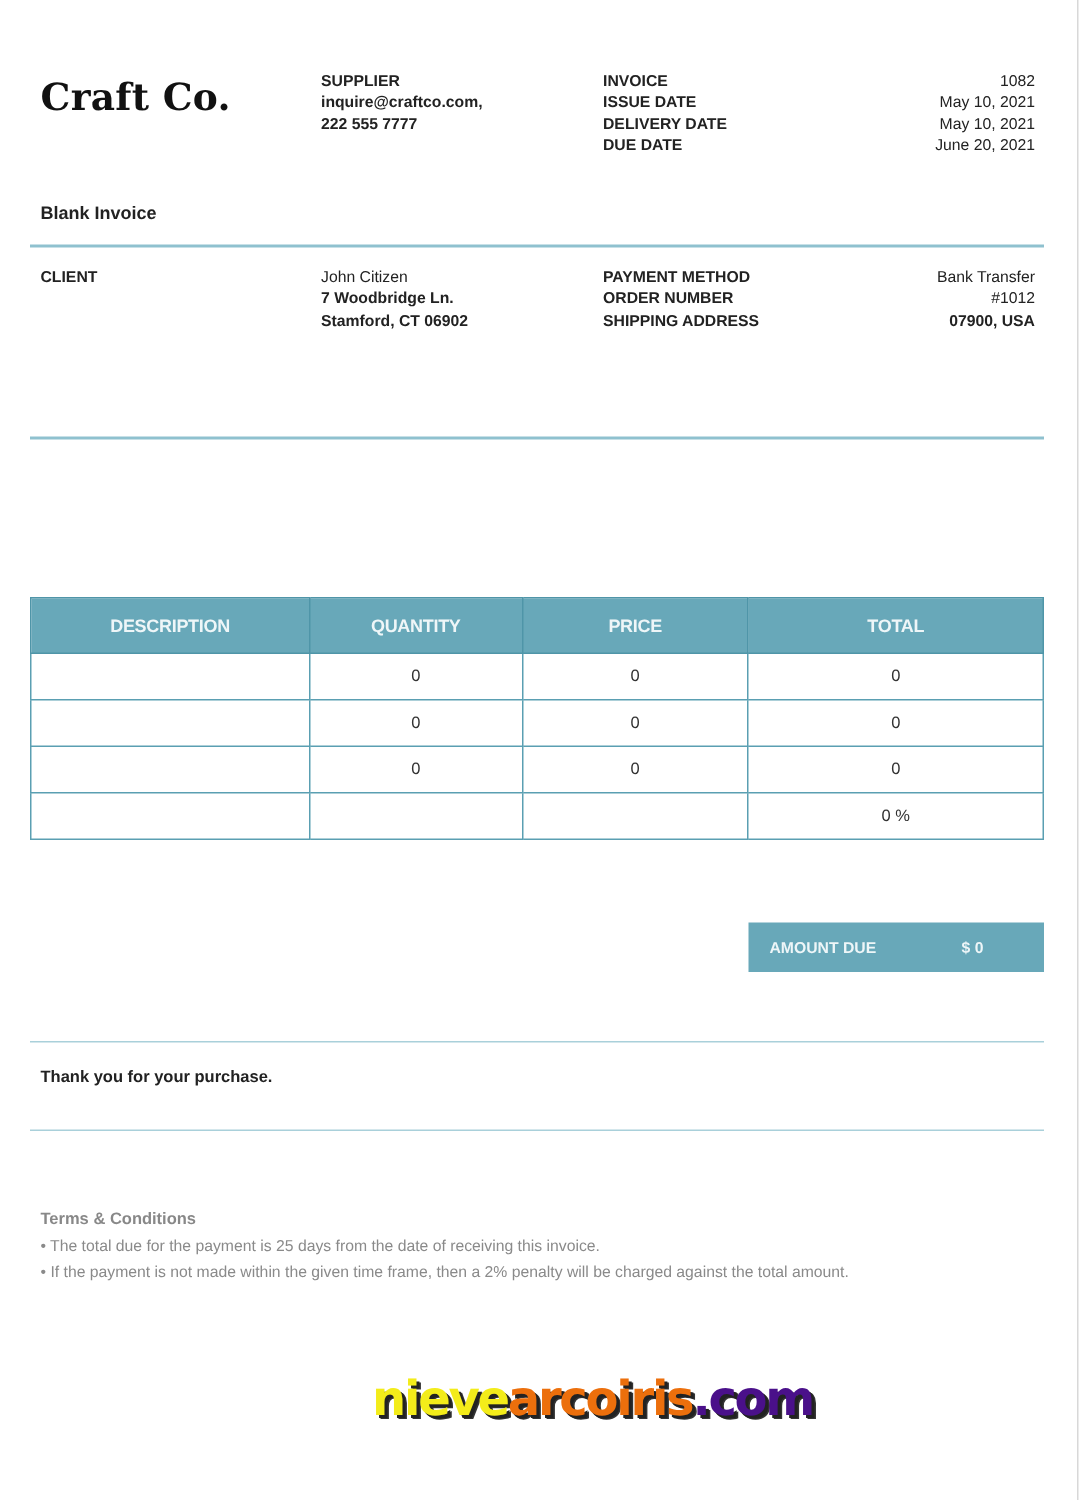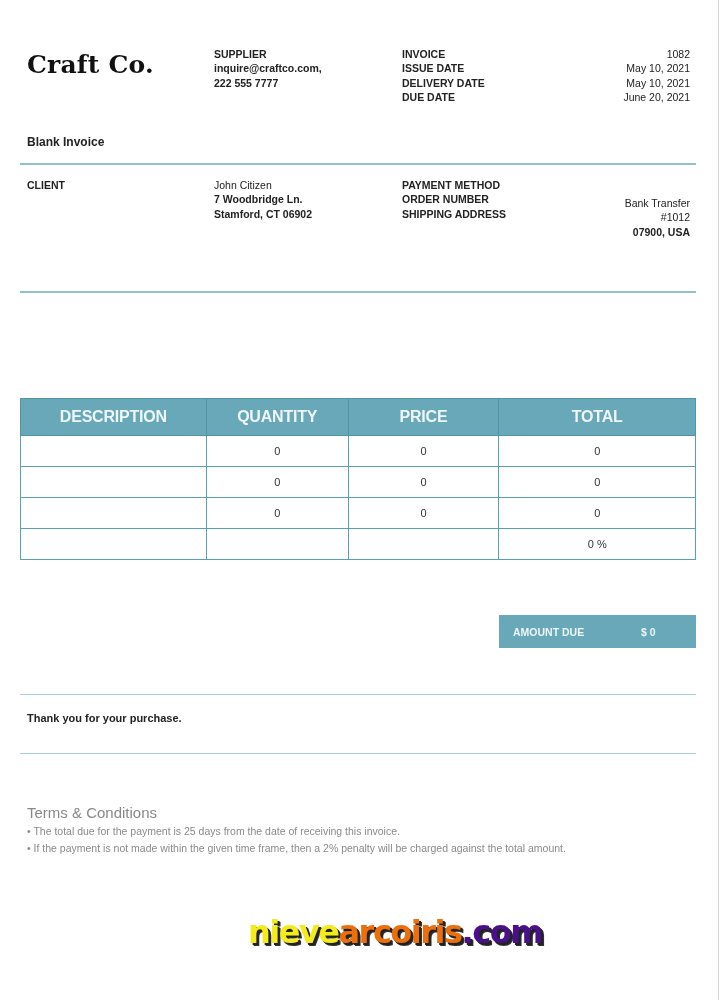--- a/index.html
+++ b/index.html
@@ -18,33 +18,33 @@
     .bold { font-weight: bold; }
     .subtitle { position: absolute; left: 27px; top: 135px; font-size: 12px; font-weight: bold; color: #222; }
     .rule { position: absolute; left: 20px; width: 676px; height: 2px; background: #8fc1cf; }
     .rule.thin { height: 1px; background: #a9d0da; }
     table.items {
       position: absolute; left: 20px; top: 398px; width: 676px; border-collapse: collapse;
       font-size: 11px;
     }
     table.items th {
       background: #68a8b9; color: #eef6f8; font-weight: bold; height: 34px;
-      border: 1px solid #4f95a8; font-size: 16px; letter-spacing: -0.2px;
+      border: 1px solid #4f95a8; font-size: 12px; letter-spacing: -0.2px;
     }
     table.items td {
       border: 1px solid #5a9fb2; height: 28px; text-align: center; color: #333;
     }
     .amount-due {
       position: absolute; left: 499px; top: 579px; width: 197px; height: 33px; background: #68a8b9;
       color: #eef6f8; font-weight: bold; font-size: 10.5px; display: flex; align-items: center; margin-top: 36px;
     }
     .amount-due .k { margin-left: 14px; width: 128px; }
     .thanks { position: absolute; left: 27px; top: 712px; font-size: 11px; font-weight: bold; color: #222; }
     .terms { position: absolute; left: 27px; top: 804px; width: 600px; color: #8a8a8a; font-size: 10.5px; line-height: 18px; }
-    .terms .t-title { font-weight: normal; font-size: 15px; color: #888; }
+    .terms .t-title { font-weight: bold; font-size: 11px; color: #888; }
     .terms p { margin: 0; }
     .terms p.wrap { line-height: 17px; }
     .watermark {
       position: absolute; left: 248px; top: 904px; font-family: "DejaVu Sans", sans-serif; font-weight: bold;
       font-size: 32px; letter-spacing: -1.5px; line-height: 56px;
       text-shadow: 2px 2px 0 #222, 3px 3px 0 #333;
     }
     .wm-1 { color: #f3ec1a; }
     .wm-2 { color: #ec6f0c; }
     .wm-3 { color: #4a108a; }
@@ -86,21 +86,21 @@
   <div>John Citizen</div>
   <div class="bold">7 Woodbridge Ln.</div>
   <div class="bold">Stamford, CT 06902</div>
 </div>
 
 <div class="block" style="left:402px; top:178px; width:130px;">
   <div class="lbl">PAYMENT METHOD</div>
   <div class="lbl">ORDER NUMBER</div>
   <div class="lbl">SHIPPING ADDRESS</div>
 </div>
-<div class="block val-r" style="left:560px; top:196px; width:130px;">
+<div class="block val-r" style="left:560px; top:178px; width:130px;">
   <div>Bank Transfer</div>
   <div>#1012</div>
   <div class="bold">07900, USA</div>
 </div>
 
 <div class="rule" style="top:291px;"></div>
 
 <table class="items">
   <colgroup>
     <col style="width:186px">

